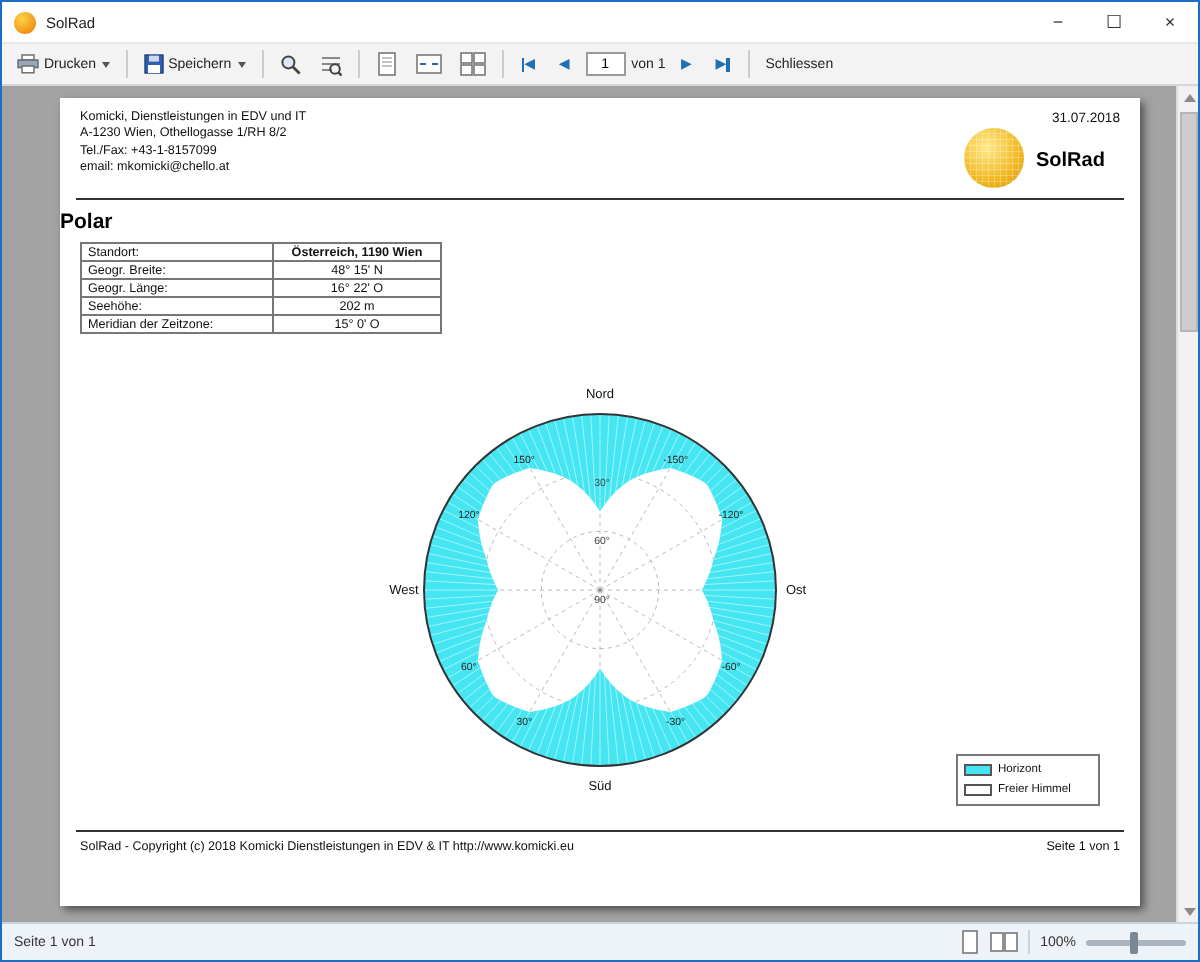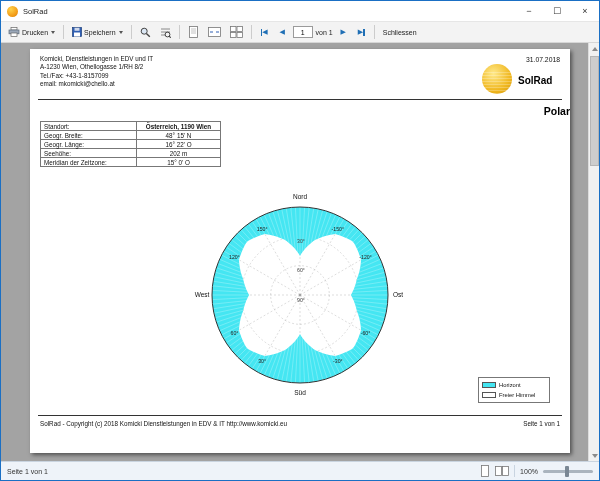--- a/index.html
+++ b/index.html
@@ -43,21 +43,21 @@
   .report-date { position:absolute; right:10px; top:7px; font-size:6.8px; color:#111; }
   .sun-logo { position:absolute; left:452px; top:15px; width:30px; height:30px;
     border-radius:50%;
     background:
       repeating-linear-gradient(0deg, rgba(255,255,255,0.25) 0 0.5px, transparent 0.5px 3px),
       repeating-linear-gradient(90deg, rgba(255,255,255,0.25) 0 0.5px, transparent 0.5px 3px),
       radial-gradient(circle at 38% 32%, #ffe98a, #f0b71f 62%, #d1960e); }
   .brand { position:absolute; left:488px; top:26px; font-size:10px; font-weight:bold; color:#000; }
   .header-rule { position:absolute; left:8px; right:8px; top:50px; height:0;
     border-top:1px solid #333; }
-  .report-title { position:absolute; left:0; right:0; top:56px; text-align:right;
+  .report-title { position:absolute; left:0; right:0; top:56px; text-align:left;
     font-size:10.5px; font-weight:bold; color:#000; }
 
   .info-table { position:absolute; left:10px; top:72px; border-collapse:collapse;
     font-size:6.3px; color:#111; }
   .info-table td { border:1px solid #777; height:9px; padding:0 3px; }
   .info-table td.lbl { width:96px; }
   .info-table td.val { width:84px; text-align:center; }
   .info-table tr:first-child td.val { font-weight:bold; }
 
   .chart-svg { position:absolute; left:0; top:134px;

